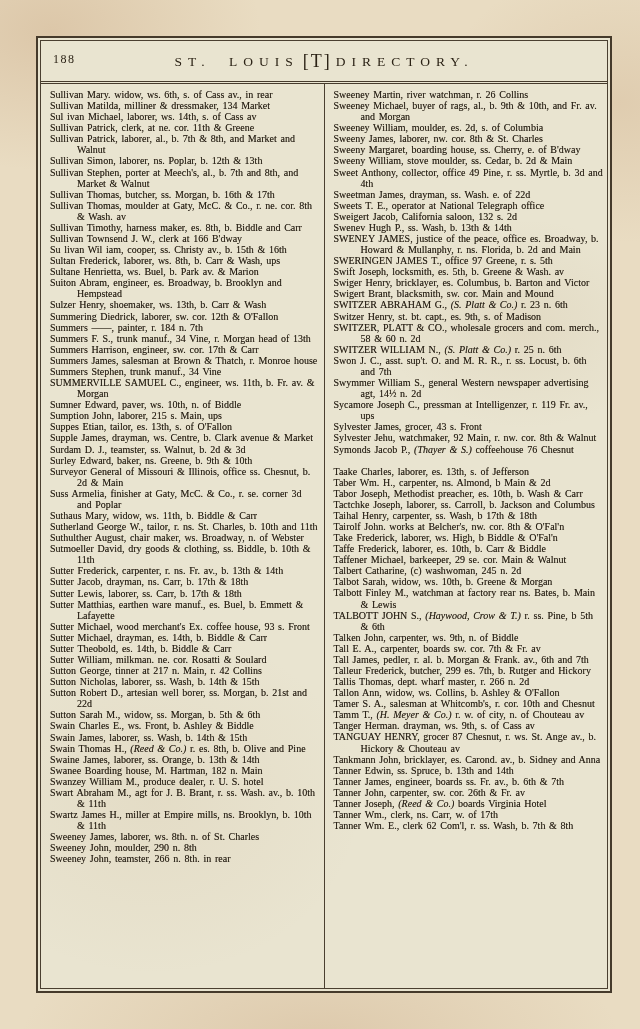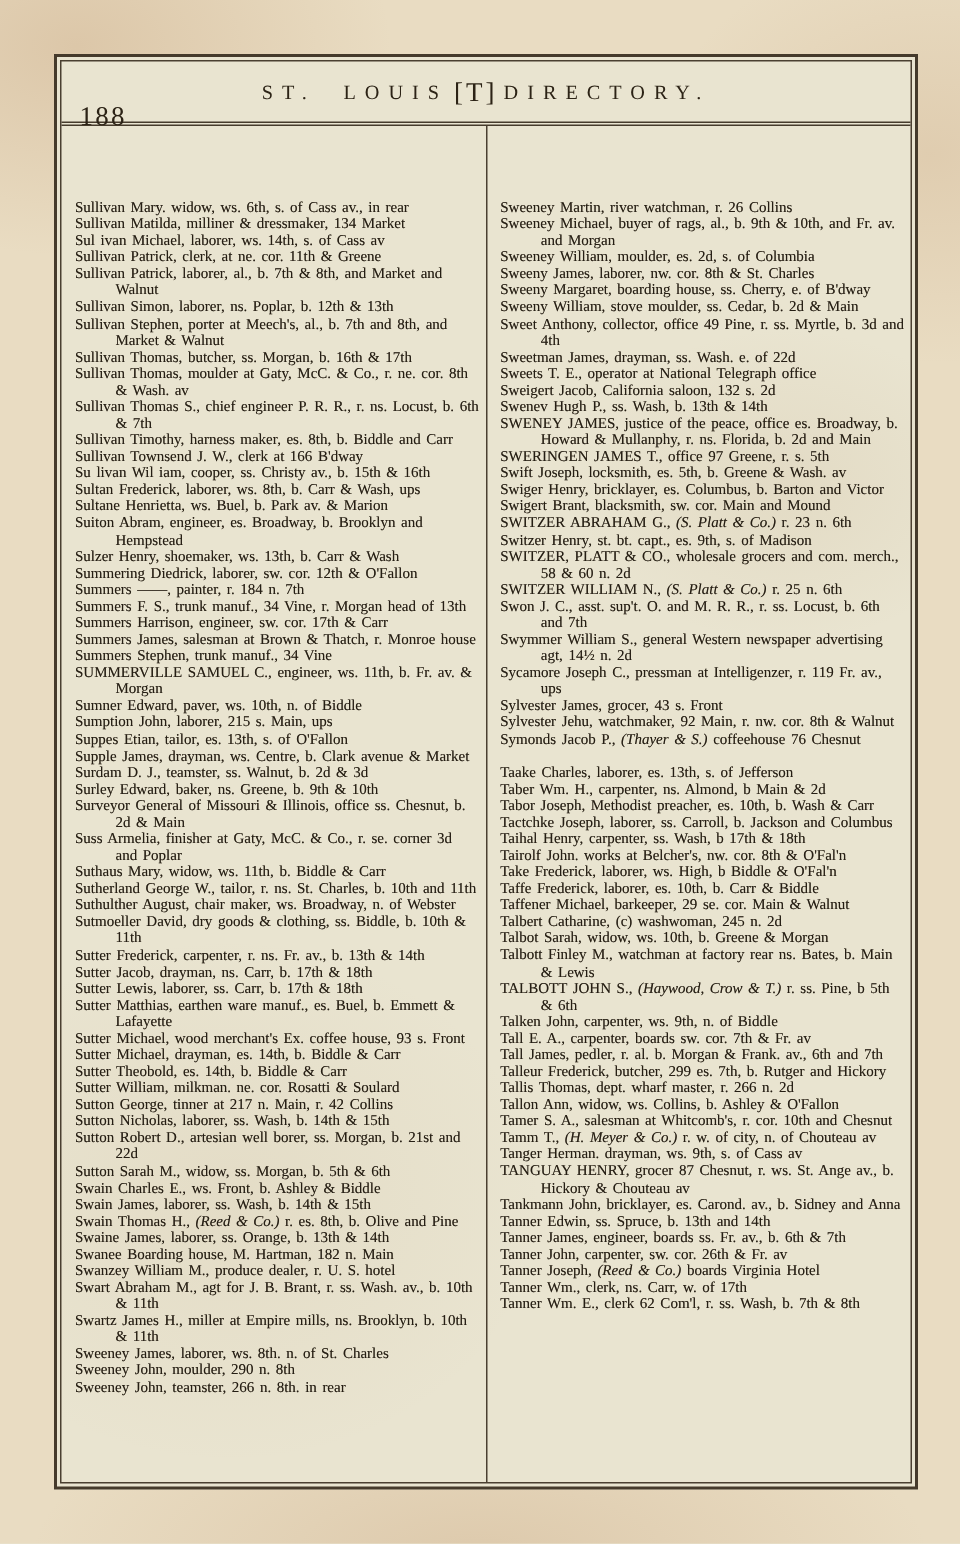--- a/index.html
+++ b/index.html
@@ -23,36 +23,36 @@
   .sheet-inner{
     position:absolute;inset:2px;border:1px solid #4a3f30;
     display:flex;flex-direction:column;
   }
   .header{
     position:relative;height:40px;flex:0 0 40px;
     border-bottom:3px double #463b2c;
     display:flex;align-items:center;
   }
   .page-number{
-    position:absolute;left:12px;top:26px;
-    font-size:18px;color:#2c2316;letter-spacing:1.5px;
+    position:absolute;left:12px;top:11px;
+    font-size:12px;color:#2c2316;letter-spacing:1.5px;
   }
   .page-title{
     width:100%;text-align:center;
     font-size:13.5px;font-weight:normal;color:#2c2316;
     letter-spacing:6px;word-spacing:9px;white-space:nowrap;
   }
   .page-title .bracket-letter{
     font-size:18px;letter-spacing:2px;vertical-align:-1px;padding:0 4px;
   }
   .body-cols{
     flex:1;display:flex;overflow:hidden;
   }
   .col{
-    flex:1;padding:5px 4px 0 9px;overflow:hidden;margin-top:44px;
+    flex:1;padding:5px 4px 0 9px;overflow:hidden;
   }
   .col-divider{
     flex:0 0 1px;background:#4a3f30;
   }
   .entry{
     font-size:10px;line-height:11.08px;color:#251e14;
     padding-left:27px;text-indent:-27px;
     word-spacing:1.2px;
     text-shadow:0 0 .4px rgba(45,35,20,.55);
   }
@@ -72,21 +72,20 @@
       <div class="col">
           <div class="entry">Sullivan Mary. widow, ws. 6th, s. of Cass av., in rear</div>
           <div class="entry">Sullivan Matilda, milliner &amp; dressmaker, 134 Market</div>
           <div class="entry">Sul ivan Michael, laborer, ws. 14th, s. of Cass av</div>
           <div class="entry">Sullivan Patrick, clerk, at ne. cor. 11th &amp; Greene</div>
           <div class="entry">Sullivan Patrick, laborer, al., b. 7th &amp; 8th, and Market and Walnut</div>
           <div class="entry">Sullivan Simon, laborer, ns. Poplar, b. 12th &amp; 13th</div>
           <div class="entry">Sullivan Stephen, porter at Meech's, al., b. 7th and 8th, and Market &amp; Walnut</div>
           <div class="entry">Sullivan Thomas, butcher, ss. Morgan, b. 16th &amp; 17th</div>
           <div class="entry">Sullivan Thomas, moulder at Gaty, McC. &amp; Co., r. ne. cor. 8th &amp; Wash. av</div>
-          <div class="entry">Sullivan Thomas S., chief engineer P. R. R., r. ns. Locust, b. 6th &amp; 7th</div>
           <div class="entry">Sullivan Timothy, harness maker, es. 8th, b. Biddle and Carr</div>
           <div class="entry">Sullivan Townsend J. W., clerk at 166 B'dway</div>
           <div class="entry">Su livan Wil iam, cooper, ss. Christy av., b. 15th &amp; 16th</div>
           <div class="entry">Sultan Frederick, laborer, ws. 8th, b. Carr &amp; Wash, ups</div>
           <div class="entry">Sultane Henrietta, ws. Buel, b. Park av. &amp; Marion</div>
           <div class="entry">Suiton Abram, engineer, es. Broadway, b. Brooklyn and Hempstead</div>
           <div class="entry">Sulzer Henry, shoemaker, ws. 13th, b. Carr &amp; Wash</div>
           <div class="entry">Summering Diedrick, laborer, sw. cor. 12th &amp; O'Fallon</div>
           <div class="entry">Summers ——, painter, r. 184 n. 7th</div>
           <div class="entry">Summers F. S., trunk manuf., 34 Vine, r. Morgan head of 13th</div>

